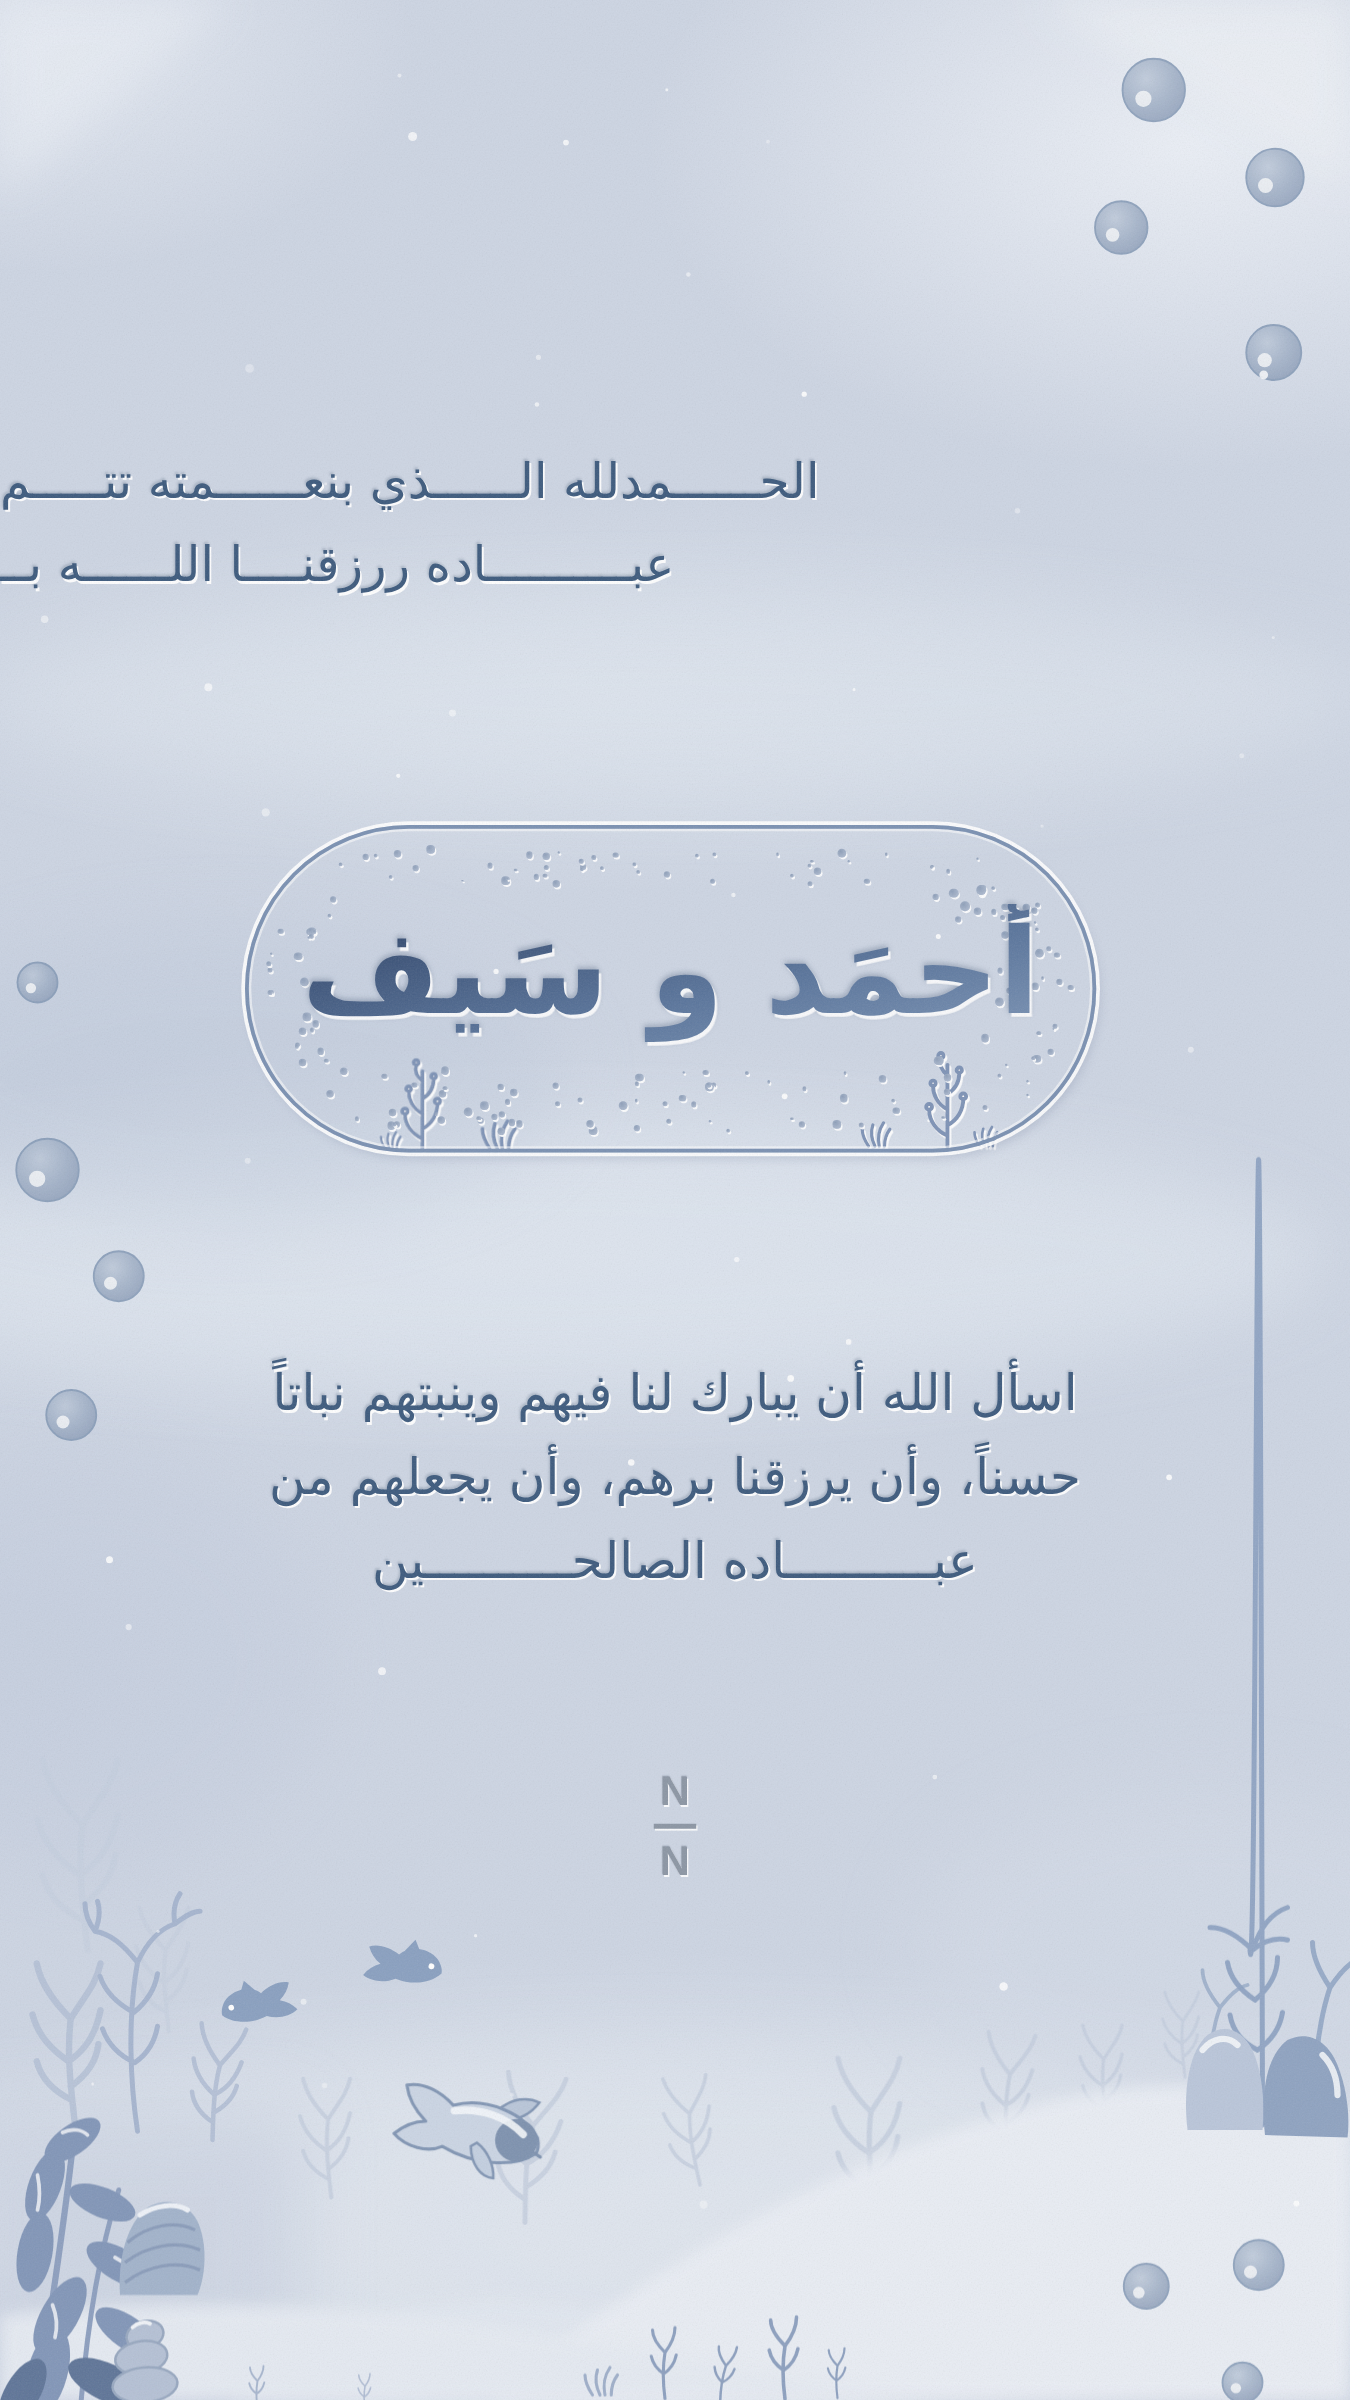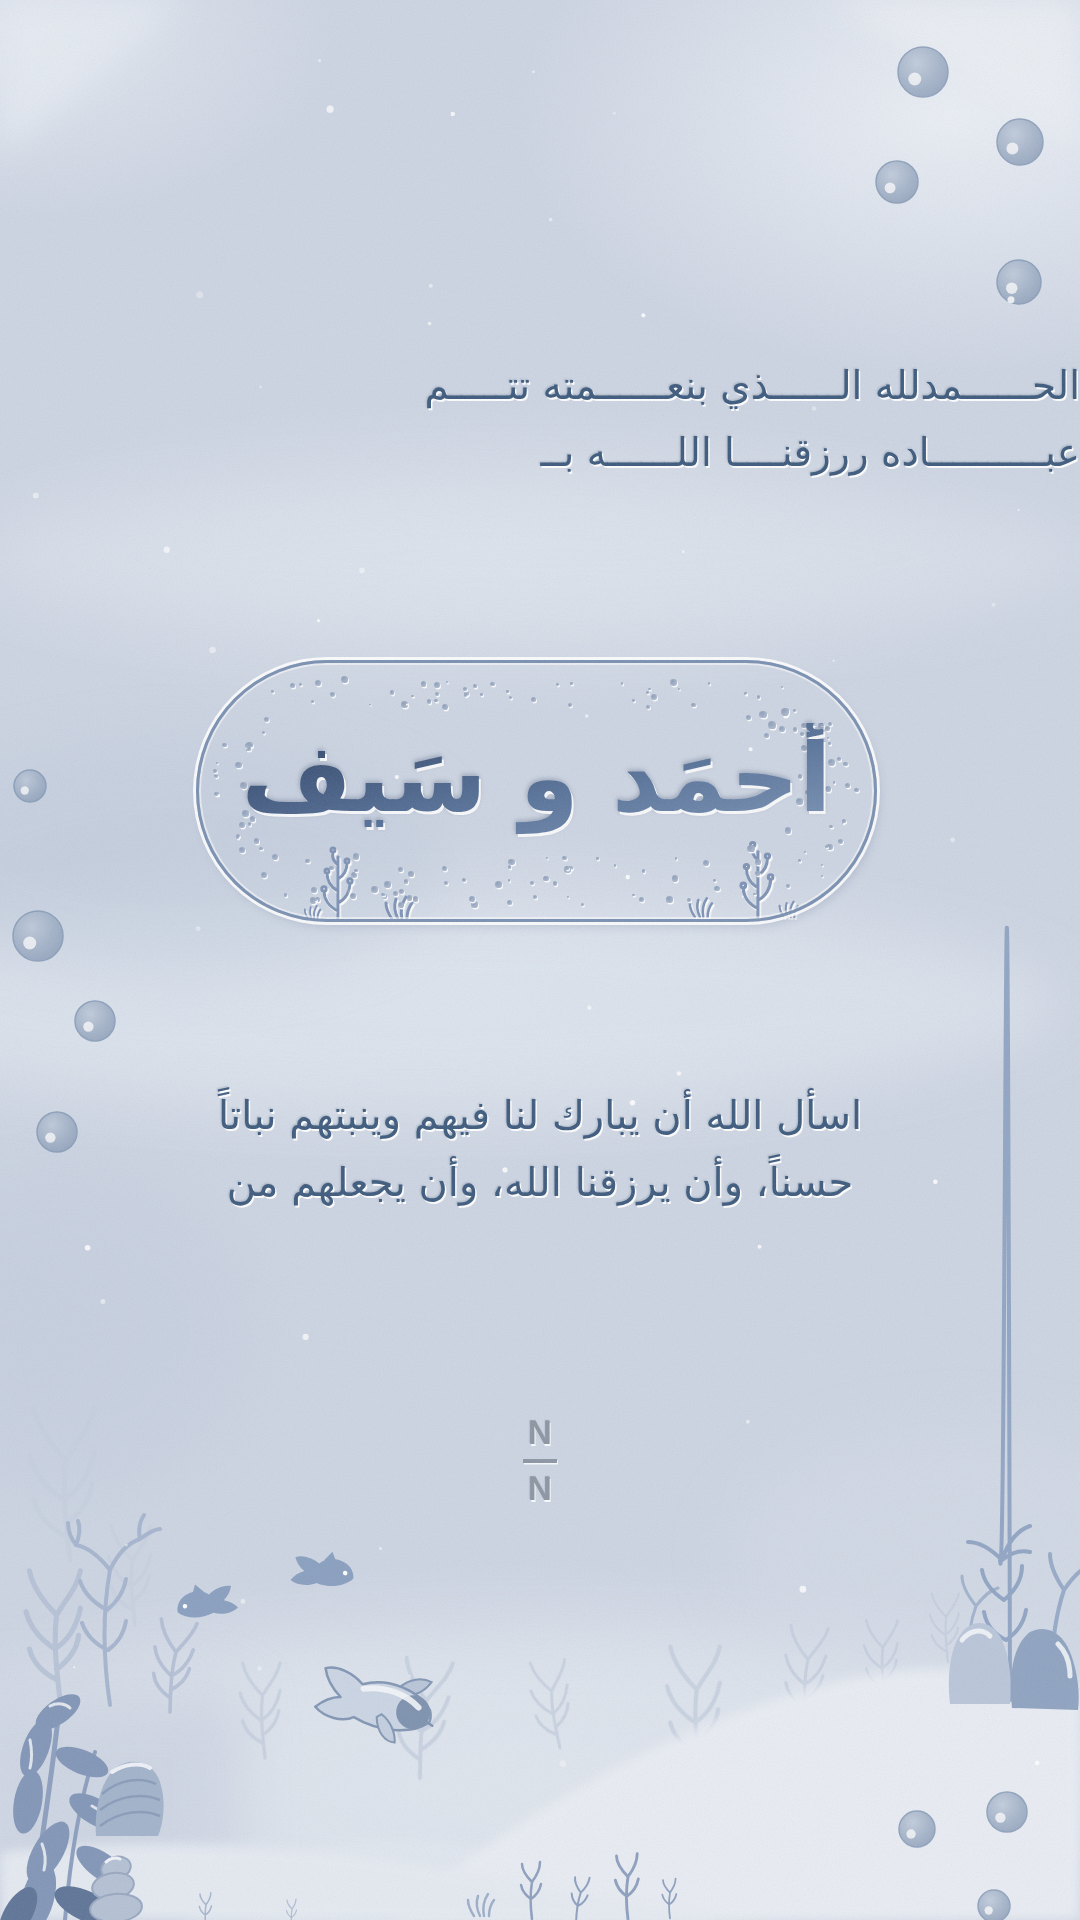--- a/index.html
+++ b/index.html
@@ -19,21 +19,21 @@
   .layer{position:absolute;left:0;top:0;width:1080px;height:1920px;}
   svg{display:block;}
 
   
   .emboss{
     color:#3d5a7d;
     text-shadow: 1.5px 2px 0 rgba(255,255,255,.95), -1px -1.5px 2px rgba(43,62,90,.22);
   }
   .header-block{
     position:absolute;top:352px;left:0;width:1080px;z-index:4;
-    text-align:right;direction:rtl;font-size:39px;line-height:67px;font-weight:normal;
+    text-align:left;direction:rtl;font-size:39px;line-height:67px;font-weight:normal;
     letter-spacing:0;
   }
   .dua-block{
     position:absolute;top:1082px;left:0;width:1080px;z-index:4;
     text-align:center;direction:rtl;font-size:40px;line-height:67px;font-weight:normal;
   }
   
   .capsule{
     position:absolute;left:196px;top:660px;width:675px;height:256px;z-index:3;
     border:3px solid #7b91b2;border-radius:140px;
@@ -504,21 +504,22 @@
         <div class="cdot" style="left: 212.131px; top: 31.6334px; width: 2.86827px; height: 2.86827px;"></div>
         <div class="cdot" style="left: 421.796px; top: 18.8542px; width: 2.65868px; height: 2.65868px;"></div>
       </div>
     <div class="name-wrap">
       <div class="name-text">أحمَد و سَيف</div>
     </div>
   </div>
 
   <div class="dua-block emboss">
     <div>اسأل الله أن يبارك لنا فيهم وينبتهم نباتاً</div>
-    <div>حسناً، وأن يرزقنا الله، وأن يجعلهم من</div>
+    <div>حسناً، وأن يرزقنا برهم، وأن يجعلهم من</div>
+    <div>عبــــــــــاده الصالحــــــــــين</div>
   </div>
 
   <div class="logo-block">
     <div>N</div>
     <div class="logo-divider"></div>
     <div>N</div>
   </div>
 
   <svg class="layer grain" viewBox="0 0 1080 1920">
     <defs>

